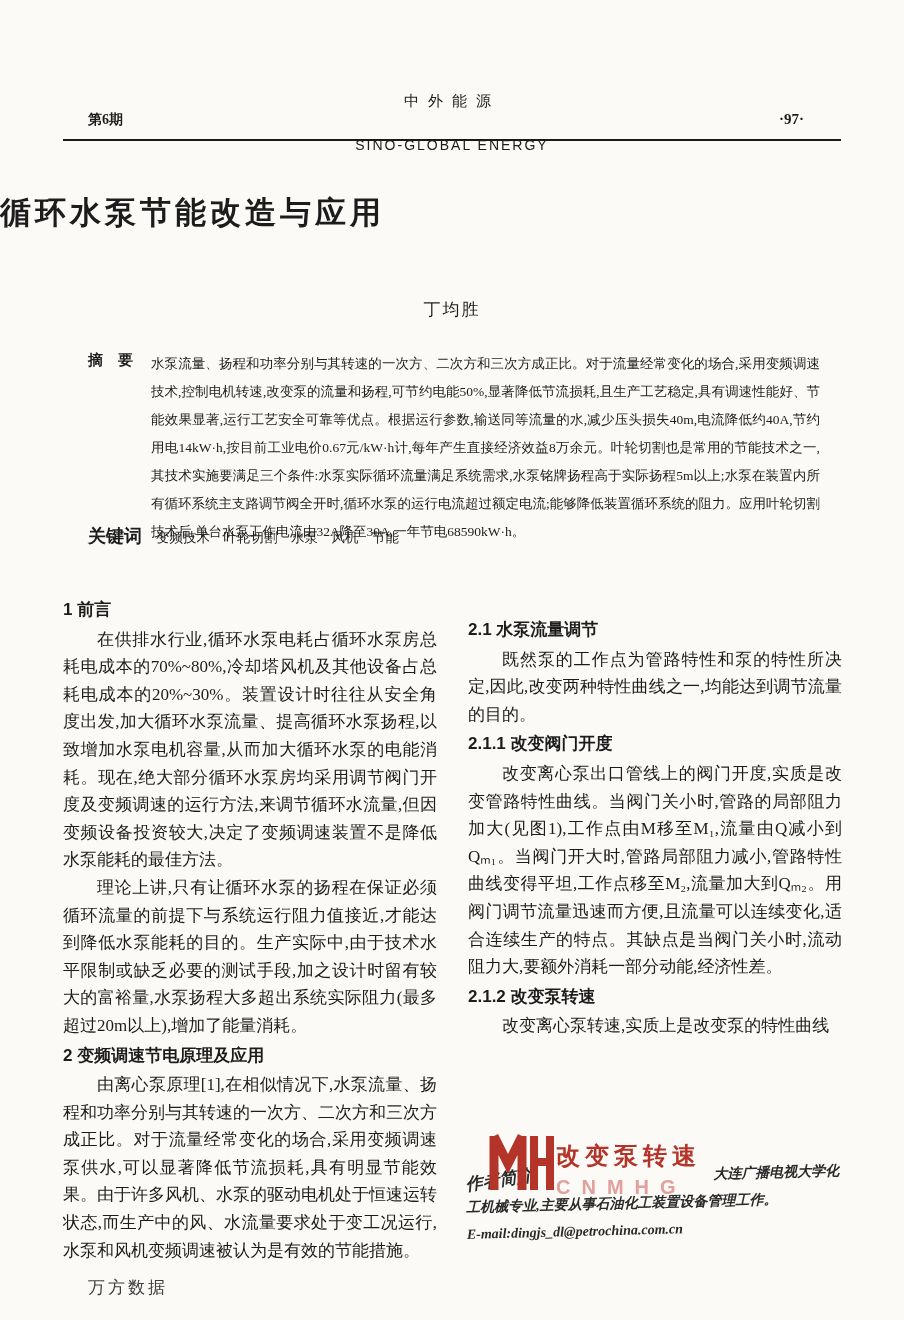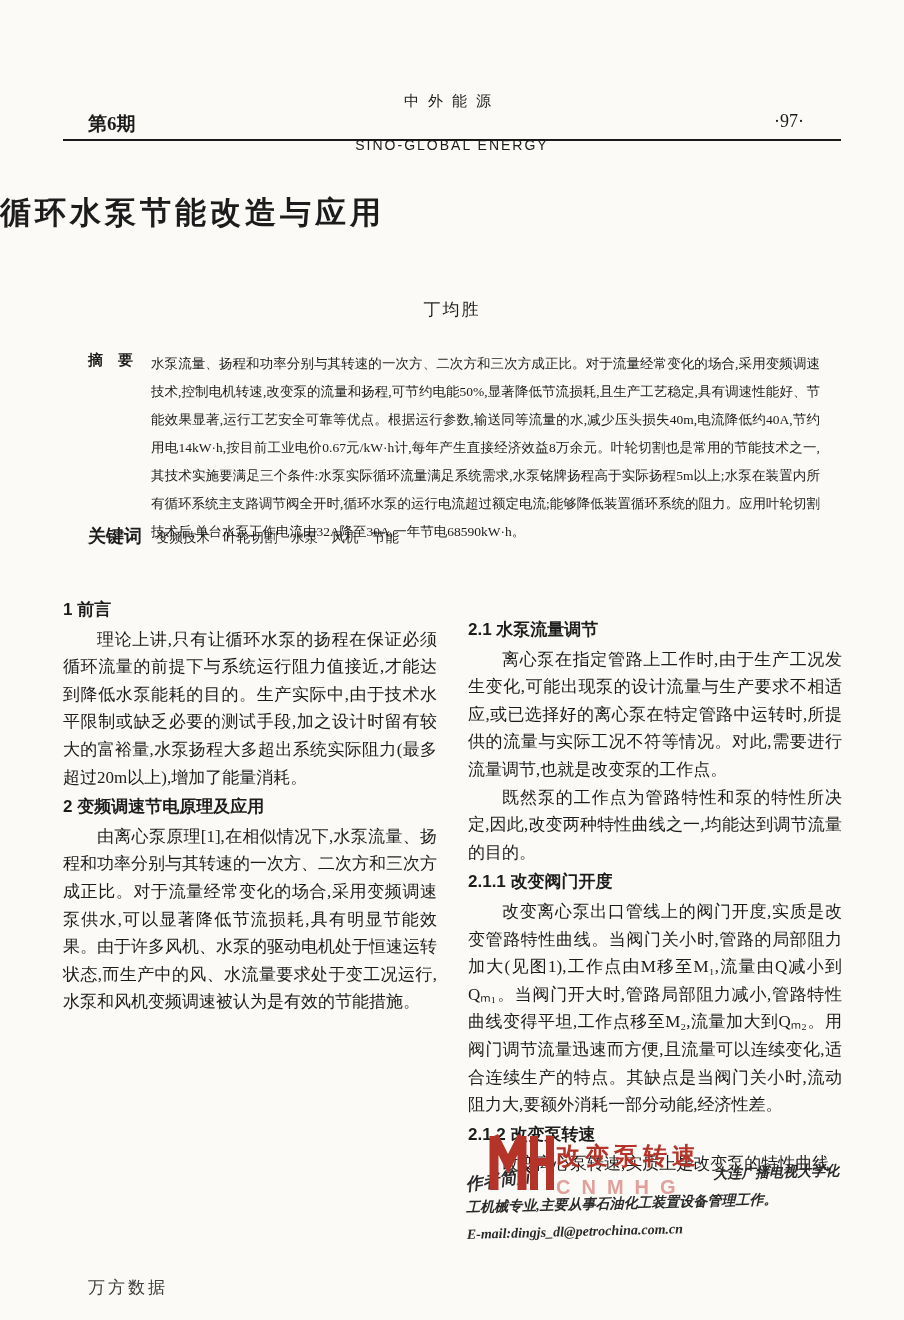--- a/index.html
+++ b/index.html
@@ -3,24 +3,24 @@
 <meta charset="utf-8">
 <style>
   * { margin:0; padding:0; box-sizing:border-box; }
   html,body { background:#d8d8d4; }
   .page {
     position:relative; width:904px; height:1320px; margin:0 auto;
     background:#fbfaf7; color:#1c1c1c; overflow:hidden;
     font-family:"Liberation Serif", serif;
   }
   
-  .hdr-issue { position:absolute; left:88px; top:111px; font-size:19px; font-weight:bold; }
+  .hdr-issue { position:absolute; left:88px; top:111px; font-size:14px; font-weight:bold; }
   .hdr-cn { position:absolute; left:0; top:92px; width:100%; text-align:center; font-size:15px; letter-spacing:9px; }
   .hdr-en { position:absolute; left:0; top:115px; width:100%; text-align:center; font-size:14px; letter-spacing:2px; font-family:"Liberation Sans", sans-serif;margin-top:22px; }
-  .hdr-page { position:absolute; right:100px; top:111px; font-size:18px; font-weight:normal;text-align:center; }
+  .hdr-page { position:absolute; right:100px; top:111px; font-size:15px; font-weight:bold;text-align:center; }
   .hdr-rule { position:absolute; left:63px; top:139px; width:778px; border-top:2.5px solid #1a1a1a; }
   
   .title { position:absolute; left:0; top:192px; width:100%; 
            font-size:31px; font-weight:bold; letter-spacing:4px;
            font-family:Liberation Mono, monospace; }
   .author { position:absolute; left:0; top:272px; width:100%; text-align:center; font-size:17px; letter-spacing:2px;margin-top:26px; }
   .affil { position:absolute; left:0; top:304px; width:100%; text-align:center; font-size:13px; }
   
   .abs-block { position:absolute; left:88px; top:350px; width:732px; padding-left:63px; }
   .abs-label { position:absolute; left:0; top:1px; font-size:15px; font-weight:bold;
@@ -63,28 +63,28 @@
   <div class="abs-block">
     <span class="abs-label">摘　要</span>
     <div class="abs-text">水泵流量、扬程和功率分别与其转速的一次方、二次方和三次方成正比。对于流量经常变化的场合,采用变频调速技术,控制电机转速,改变泵的流量和扬程,可节约电能50%,显著降低节流损耗,且生产工艺稳定,具有调速性能好、节能效果显著,运行工艺安全可靠等优点。根据运行参数,输送同等流量的水,减少压头损失40m,电流降低约40A,节约用电14kW·h,按目前工业电价0.67元/kW·h计,每年产生直接经济效益8万余元。叶轮切割也是常用的节能技术之一,其技术实施要满足三个条件:水泵实际循环流量满足系统需求,水泵铭牌扬程高于实际扬程5m以上;水泵在装置内所有循环系统主支路调节阀全开时,循环水泵的运行电流超过额定电流;能够降低装置循环系统的阻力。应用叶轮切割技术后,单台水泵工作电流由32A降至30A,一年节电68590kW·h。</div>
   </div>
   <div class="kw-line">
     <span class="kw-label">关键词</span><span>变频技术　叶轮切割　水泵　风机　节能</span>
   </div>
 
   <div class="col col-left">
     <div class="h-sec">1 前言</div>
+    <div class="para">在供排水行业,循环水泵电耗占循环水泵房总耗电成本的70%~80%,冷却塔风机及其他设备占总耗电成本的20%~30%。装置设计时往往从安全角度出发,加大循环水泵流量、提高循环水泵扬程,以致增加水泵电机容量,从而加大循环水泵的电能消耗。现在,绝大部分循环水泵房均采用调节阀门开度及变频调速的运行方法,来调节循环水流量,但因变频设备投资较大,决定了变频调速装置不是降低水泵能耗的最佳方法。</div>
     <div class="para">理论上讲,只有让循环水泵的扬程在保证必须循环流量的前提下与系统运行阻力值接近,才能达到降低水泵能耗的目的。生产实际中,由于技术水平限制或缺乏必要的测试手段,加之设计时留有较大的富裕量,水泵扬程大多超出系统实际阻力(最多超过20m以上),增加了能量消耗。</div>
     <div class="h-sec">2 变频调速节电原理及应用</div>
     <div class="para">由离心泵原理[1],在相似情况下,水泵流量、扬程和功率分别与其转速的一次方、二次方和三次方成正比。对于流量经常变化的场合,采用变频调速泵供水,可以显著降低节流损耗,具有明显节能效果。由于许多风机、水泵的驱动电机处于恒速运转状态,而生产中的风、水流量要求处于变工况运行,水泵和风机变频调速被认为是有效的节能措施。</div>
   </div>
 
   <div class="col col-right">
     <div class="h-sec">2.1 水泵流量调节</div>
-    <div class="para">离心泵在指定管路上工作时,由于生产工况发生变化,可能出现泵的设计流量与生产要求不相适应,或已选择好的离心泵在特定管路中运转时,所提供的流量与实际工况不符等情况。对此,需要进行流量调节,也就是改变泵的工作点。</div>
     <div class="para">既然泵的工作点为管路特性和泵的特性所决定,因此,改变两种特性曲线之一,均能达到调节流量的目的。</div>
     <div class="h-sec">2.1.1 改变阀门开度</div>
     <div class="para">改变离心泵出口管线上的阀门开度,实质是改变管路特性曲线。当阀门关小时,管路的局部阻力加大(见图1),工作点由M移至M₁,流量由Q减小到Qₘ₁。当阀门开大时,管路局部阻力减小,管路特性曲线变得平坦,工作点移至M₂,流量加大到Qₘ₂。用阀门调节流量迅速而方便,且流量可以连续变化,适合连续生产的特点。其缺点是当阀门关小时,流动阻力大,要额外消耗一部分动能,经济性差。</div>
     <div class="h-sec">2.1.2 改变泵转速</div>
     <div class="para">改变离心泵转速,实质上是改变泵的特性曲线</div>
   </div>
 
   <div class="bio">
     <div class="bio-l1">
       <span class="bio-intro">作者简介:</span>

